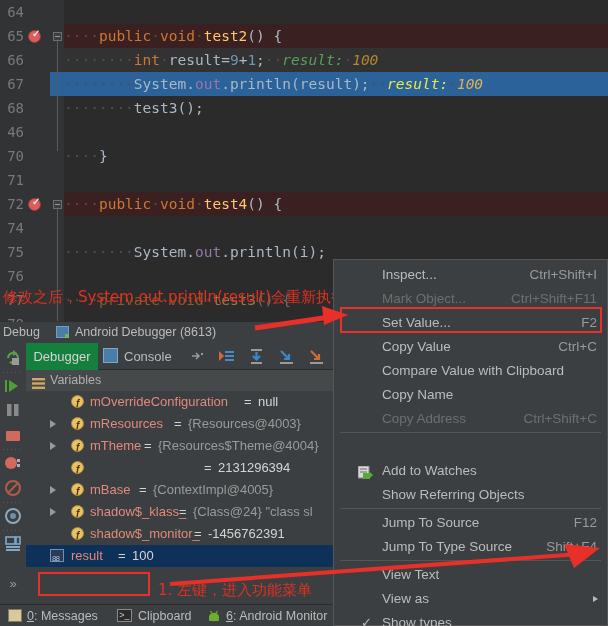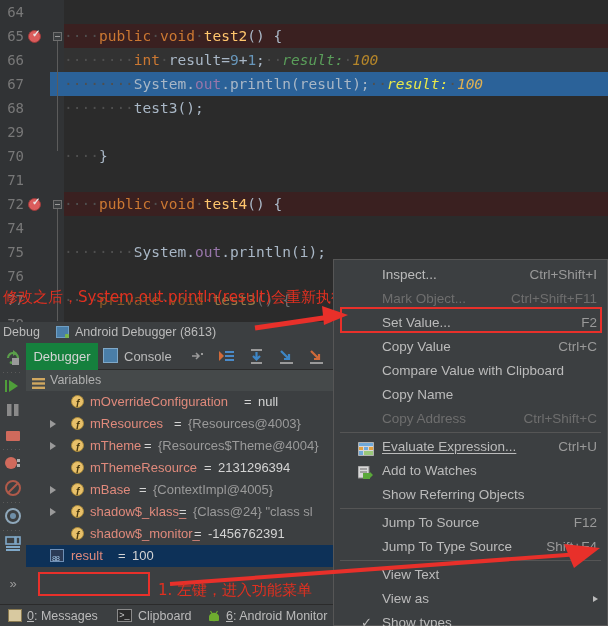--- a/index.html
+++ b/index.html
@@ -140,21 +140,21 @@
     <div class="bp-icon" style="left:28px;top:30px"></div>
     <div class="bp-icon" style="left:28px;top:198px"></div>
     <div class="fold-box" style="left:53px;top:32px"></div>
     <div class="fold-box" style="left:53px;top:200px"></div>
 
     <div class="lnum" style="top:0px;line-height:24px">64</div>
     <div class="lnum" style="top:24px;line-height:24px">65</div>
     <div class="lnum" style="top:48px;line-height:24px">66</div>
     <div class="lnum" style="top:72px;line-height:24px">67</div>
     <div class="lnum" style="top:96px;line-height:24px">68</div>
-    <div class="lnum" style="top:120px;line-height:24px">29</div>
+    <div class="lnum" style="top:120px;line-height:24px">46</div>
     <div class="lnum" style="top:144px;line-height:24px">70</div>
     <div class="lnum" style="top:168px;line-height:24px">71</div>
     <div class="lnum" style="top:192px;line-height:24px">72</div>
 
     <div class="lnum" style="top:216px;line-height:24px">74</div>
     <div class="lnum" style="top:240px;line-height:24px">75</div>
     <div class="lnum" style="top:264px;line-height:24px">76</div>
     <div class="lnum" style="top:288px;line-height:24px">77</div>
     <div class="lnum" style="top:312px;line-height:24px">78</div>
 
@@ -325,21 +325,20 @@
       <div class="varrow" style="top:44px">
         <span class="tri" style="left:24px;top:7px"></span>
         <span class="fic" style="left:45px;top:4px"></span>
         <span class="vn" style="position:absolute;left:64px">mTheme</span>
         <span class="veq" style="position:absolute;left:118px">=</span>
         <span class="vv" style="position:absolute;left:132px">{Resources$Theme@4004}</span>
       </div>
 
       <div class="varrow" style="top:66px">
         <span class="fic" style="left:45px;top:4px"></span>
-        <span class="vn" style="position:absolute;left:64px">mThemeResource</span>
         <span class="veq" style="position:absolute;left:178px">=</span>
         <span class="vnum" style="position:absolute;left:192px">2131296394</span>
       </div>
 
       <div class="varrow" style="top:88px">
         <span class="tri" style="left:24px;top:7px"></span>
         <span class="fic" style="left:45px;top:4px"></span>
         <span class="vn" style="position:absolute;left:64px">mBase</span>
         <span class="veq" style="position:absolute;left:113px">=</span>
         <span class="vv" style="position:absolute;left:127px">{ContextImpl@4005}</span>
@@ -409,35 +408,20 @@
     <div class="mi" style="top:123px">
       <span class="mi-label">Copy Name</span>
       <span class="mi-accel"></span>
     </div>
     <div class="mi dis" style="top:147px">
       <span class="mi-label">Copy Address</span>
       <span class="mi-accel">Ctrl+Shift+C</span>
     </div>
     <div class="mi-sep" style="top:172px"></div>
 
-    <div class="mi" style="top:175px">
-      <span class="mi-ic" style="top:5px">
-        <svg width="16" height="14" viewBox="0 0 16 14">
-            <rect x="0" y="0" width="16" height="14" fill="#d8d8d8" stroke="#8a8a8a"></rect>
-            <rect x="1" y="1" width="14" height="3" fill="#6fa8d8"></rect>
-            <rect x="1" y="5" width="4" height="3" fill="#e0a040"></rect>
-            <rect x="6" y="5" width="4" height="3" fill="#6fa8d8"></rect>
-            <rect x="11" y="5" width="4" height="3" fill="#e0a040"></rect>
-            <rect x="1" y="9" width="4" height="4" fill="#6fa8d8"></rect>
-            <rect x="6" y="9" width="9" height="4" fill="#9ac87a"></rect>
-          </svg>
-      </span>
-      <span class="mi-label" style="text-decoration:underline;text-underline-offset:2px">Evaluate Expression...</span>
-      <span class="mi-accel">Ctrl+U</span>
-    </div>
     <div class="mi" style="top:199px">
       <span class="mi-ic" style="top:5px">
         <svg width="16" height="14" viewBox="0 0 16 14">
             <rect x="0" y="0" width="11" height="12" fill="#d8d8d8" stroke="#8a8a8a"></rect>
             <line x1="2" y1="3" x2="9" y2="3" stroke="#6a6a6a"></line>
             <line x1="2" y1="6" x2="9" y2="6" stroke="#6a6a6a"></line>
             <rect x="5" y="7" width="7" height="6" fill="#5aa83a"></rect>
             <path d="M12 6l3 3-3 3z" fill="#5aa83a"></path>
           </svg>
       </span>

